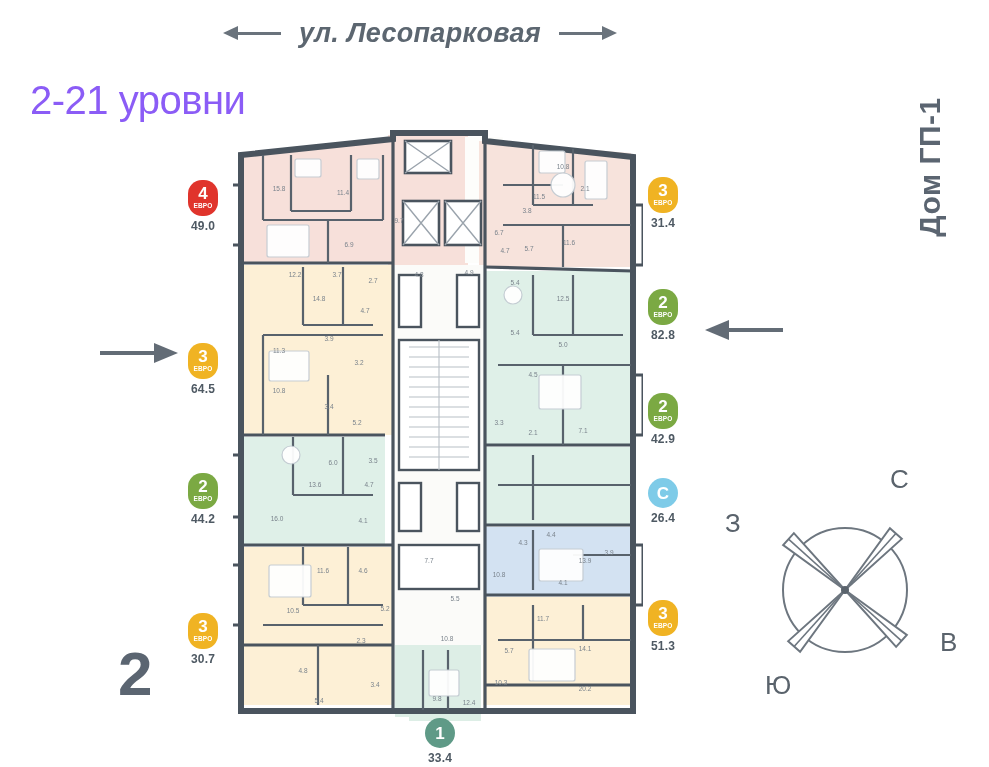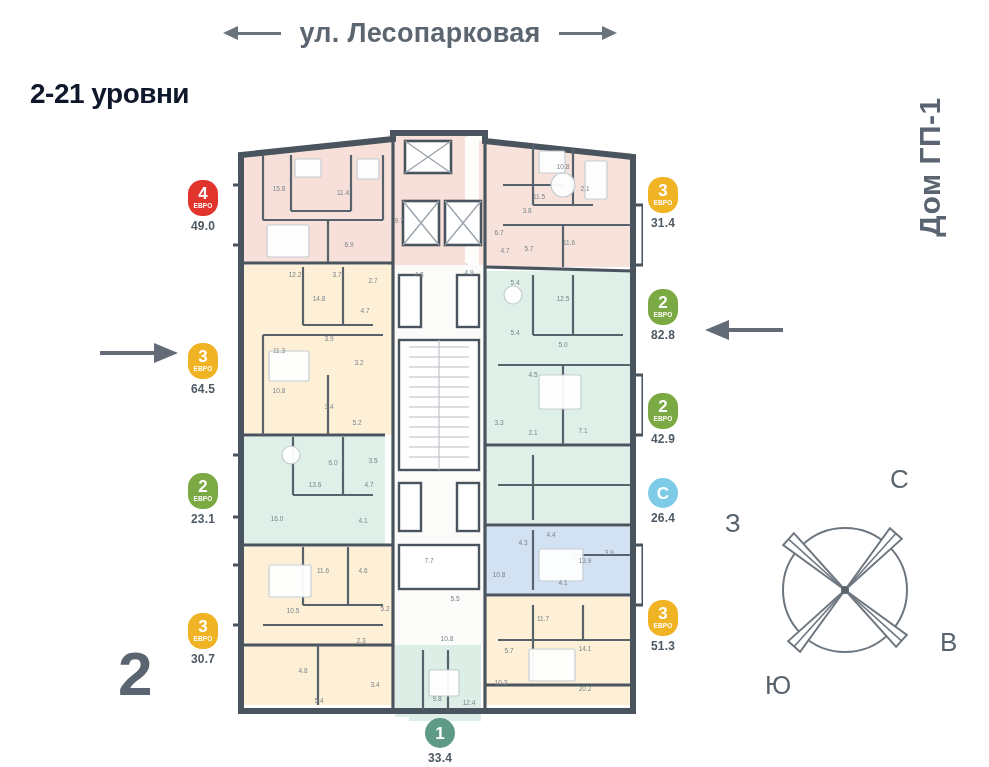--- a/index.html
+++ b/index.html
@@ -7,39 +7,39 @@
     width:989px;height:767px;background:#ffffff;overflow:hidden;
     font-family:"Liberation Sans",sans-serif;
     color:#5c6670;
     position:relative;
   }
   #stage{position:absolute;left:0;top:0;width:989px;height:767px;}
 
   
   .street-row{
     position:absolute;left:150px;top:12px;width:540px;height:42px;
-    display:flex;align-items:center;justify-content:center;gap:14px;
+    display:flex;align-items:center;justify-content:center;gap:14px;font-style:italic;
   }
   .street-label{
     font-size:27px;font-weight:700;color:#5c6670;white-space:nowrap;
     letter-spacing:.3px;
   }
   .arrow{position:relative;width:62px;height:14px;flex:0 0 auto;}
   .arrow .shaft{position:absolute;top:6px;left:4px;width:46px;height:3px;background:#6a737c;}
   .arrow .head{
     position:absolute;top:0;width:0;height:0;
     border-top:7px solid transparent;border-bottom:7px solid transparent;
   }
   .arrow.right .head{right:0;border-left:15px solid #6a737c;}
   .arrow.left .head{left:0;border-right:15px solid #6a737c;}
   .arrow.left .shaft{left:12px;}
 
   .levels-title{
     position:absolute;left:30px;top:78px;
-    font-size:28px;font-weight:700;color:#0f172a;letter-spacing:-0.5px;
+    font-size:40px;font-weight:400;color:#8b5cf6;letter-spacing:-0.5px;
     white-space:nowrap;
   }
 
   .house-label{
     position:absolute;right:-46px;top:150px;width:210px;
     transform:rotate(-90deg);transform-origin:center center;
     font-size:30px;font-weight:800;color:#5b6571;text-align:center;
     white-space:nowrap;letter-spacing:.5px;
   }
 
@@ -352,21 +352,21 @@
           <span class="num">3</span>
           <span class="evro">ЕВРО</span>
         </div>
         <div class="badge-area">64.5</div>
       </div>
       <div class="badge-group" style="left: 175px; top: 473px;">
         <div class="badge" style="background: rgb(123, 169, 67);">
           <span class="num">2</span>
           <span class="evro">ЕВРО</span>
         </div>
-        <div class="badge-area">23.1</div>
+        <div class="badge-area">44.2</div>
       </div>
       <div class="badge-group" style="left: 175px; top: 613px;">
         <div class="badge" style="background: rgb(240, 179, 35);">
           <span class="num">3</span>
           <span class="evro">ЕВРО</span>
         </div>
         <div class="badge-area">30.7</div>
       </div>
       <div class="badge-group" style="left: 635px; top: 177px;">
         <div class="badge" style="background: rgb(240, 179, 35);">

